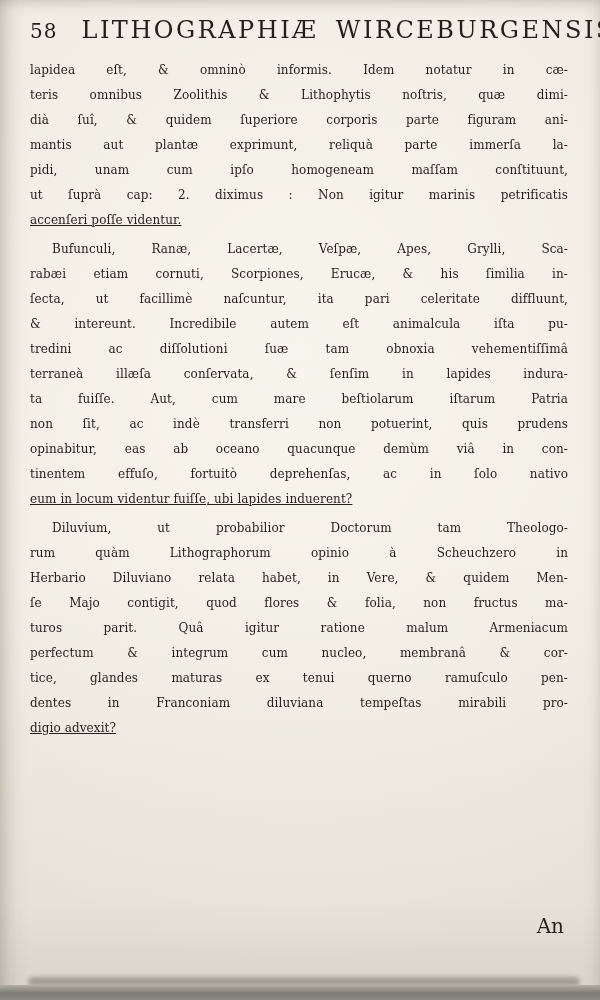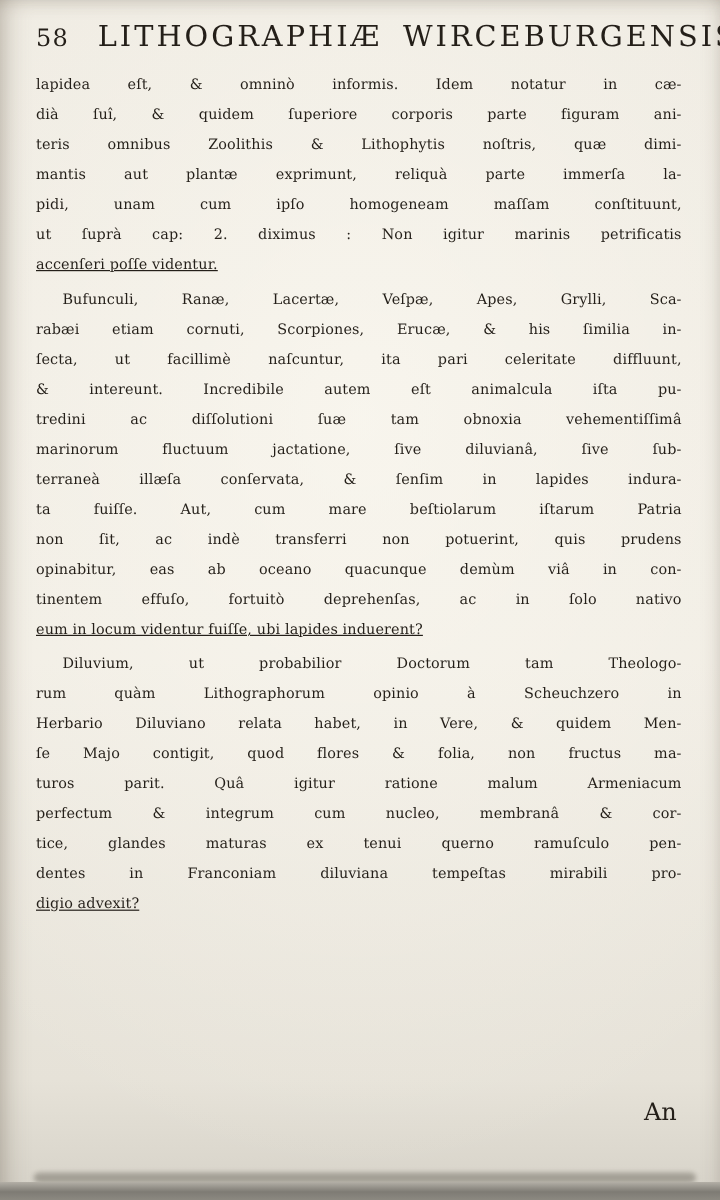--- a/index.html
+++ b/index.html
@@ -87,34 +87,33 @@
 <div class="page">
 
   <header class="running-head">
     <span class="page-num">58</span>
     <span class="head-title">LITHOGRAPHIÆ WIRCEBURGENSIS</span>
   </header>
 
   <main class="text-block" id="text-block">
       <div class="paragraph">
         <div class="line"><span>lapidea eſt, &amp; omninò informis.  Idem notatur in cæ-</span></div>
+        <div class="line"><span>teris omnibus Zoolithis &amp; Lithophytis noſtris, quæ dimi-</span></div>
         <div class="line"><span>dià ſuî, &amp; quidem ſuperiore corporis parte figuram ani-</span></div>
-        <div class="line"><span>teris omnibus Zoolithis &amp; Lithophytis noſtris, quæ dimi-</span></div>
         <div class="line"><span>mantis aut plantæ exprimunt, reliquà parte immerſa la-</span></div>
         <div class="line"><span>pidi, unam cum ipſo homogeneam maſſam conſtituunt,</span></div>
         <div class="line"><span>ut ſuprà cap: 2. diximus : Non igitur marinis petrificatis</span></div>
         <div class="line last"><span>accenſeri poſſe videntur.</span></div>
       </div>
       <div class="paragraph indent">
         <div class="line first"><span>Bufunculi, Ranæ, Lacertæ, Veſpæ, Apes, Grylli, Sca-</span></div>
         <div class="line"><span>rabæi etiam cornuti, Scorpiones, Erucæ, &amp; his ſimilia in-</span></div>
         <div class="line"><span>ſecta, ut facillimè naſcuntur, ita pari celeritate diffluunt,</span></div>
         <div class="line"><span>&amp; intereunt.  Incredibile autem eſt animalcula iſta pu-</span></div>
         <div class="line"><span>tredini ac diſſolutioni ſuæ tam obnoxia vehementiſſimâ</span></div>
-        <div class="line"><span>marinorum fluctuum jactatione, ſive diluvianâ, ſive ſub-</span></div>
         <div class="line"><span>terraneà illæſa conſervata, &amp; ſenſim in lapides indura-</span></div>
         <div class="line"><span>ta fuiſſe.  Aut, cum mare beſtiolarum iſtarum Patria</span></div>
         <div class="line"><span>non ſit, ac indè transferri non potuerint, quis prudens</span></div>
         <div class="line"><span>opinabitur, eas ab oceano quacunque demùm viâ in con-</span></div>
         <div class="line"><span>tinentem effuſo, fortuitò deprehenſas, ac in ſolo nativo</span></div>
         <div class="line last"><span>eum in locum videntur fuiſſe, ubi lapides induerent?</span></div>
       </div>
       <div class="paragraph indent">
         <div class="line first"><span>Diluvium, ut probabilior Doctorum tam Theologo-</span></div>
         <div class="line"><span>rum quàm Lithographorum opinio à Scheuchzero in</span></div>

